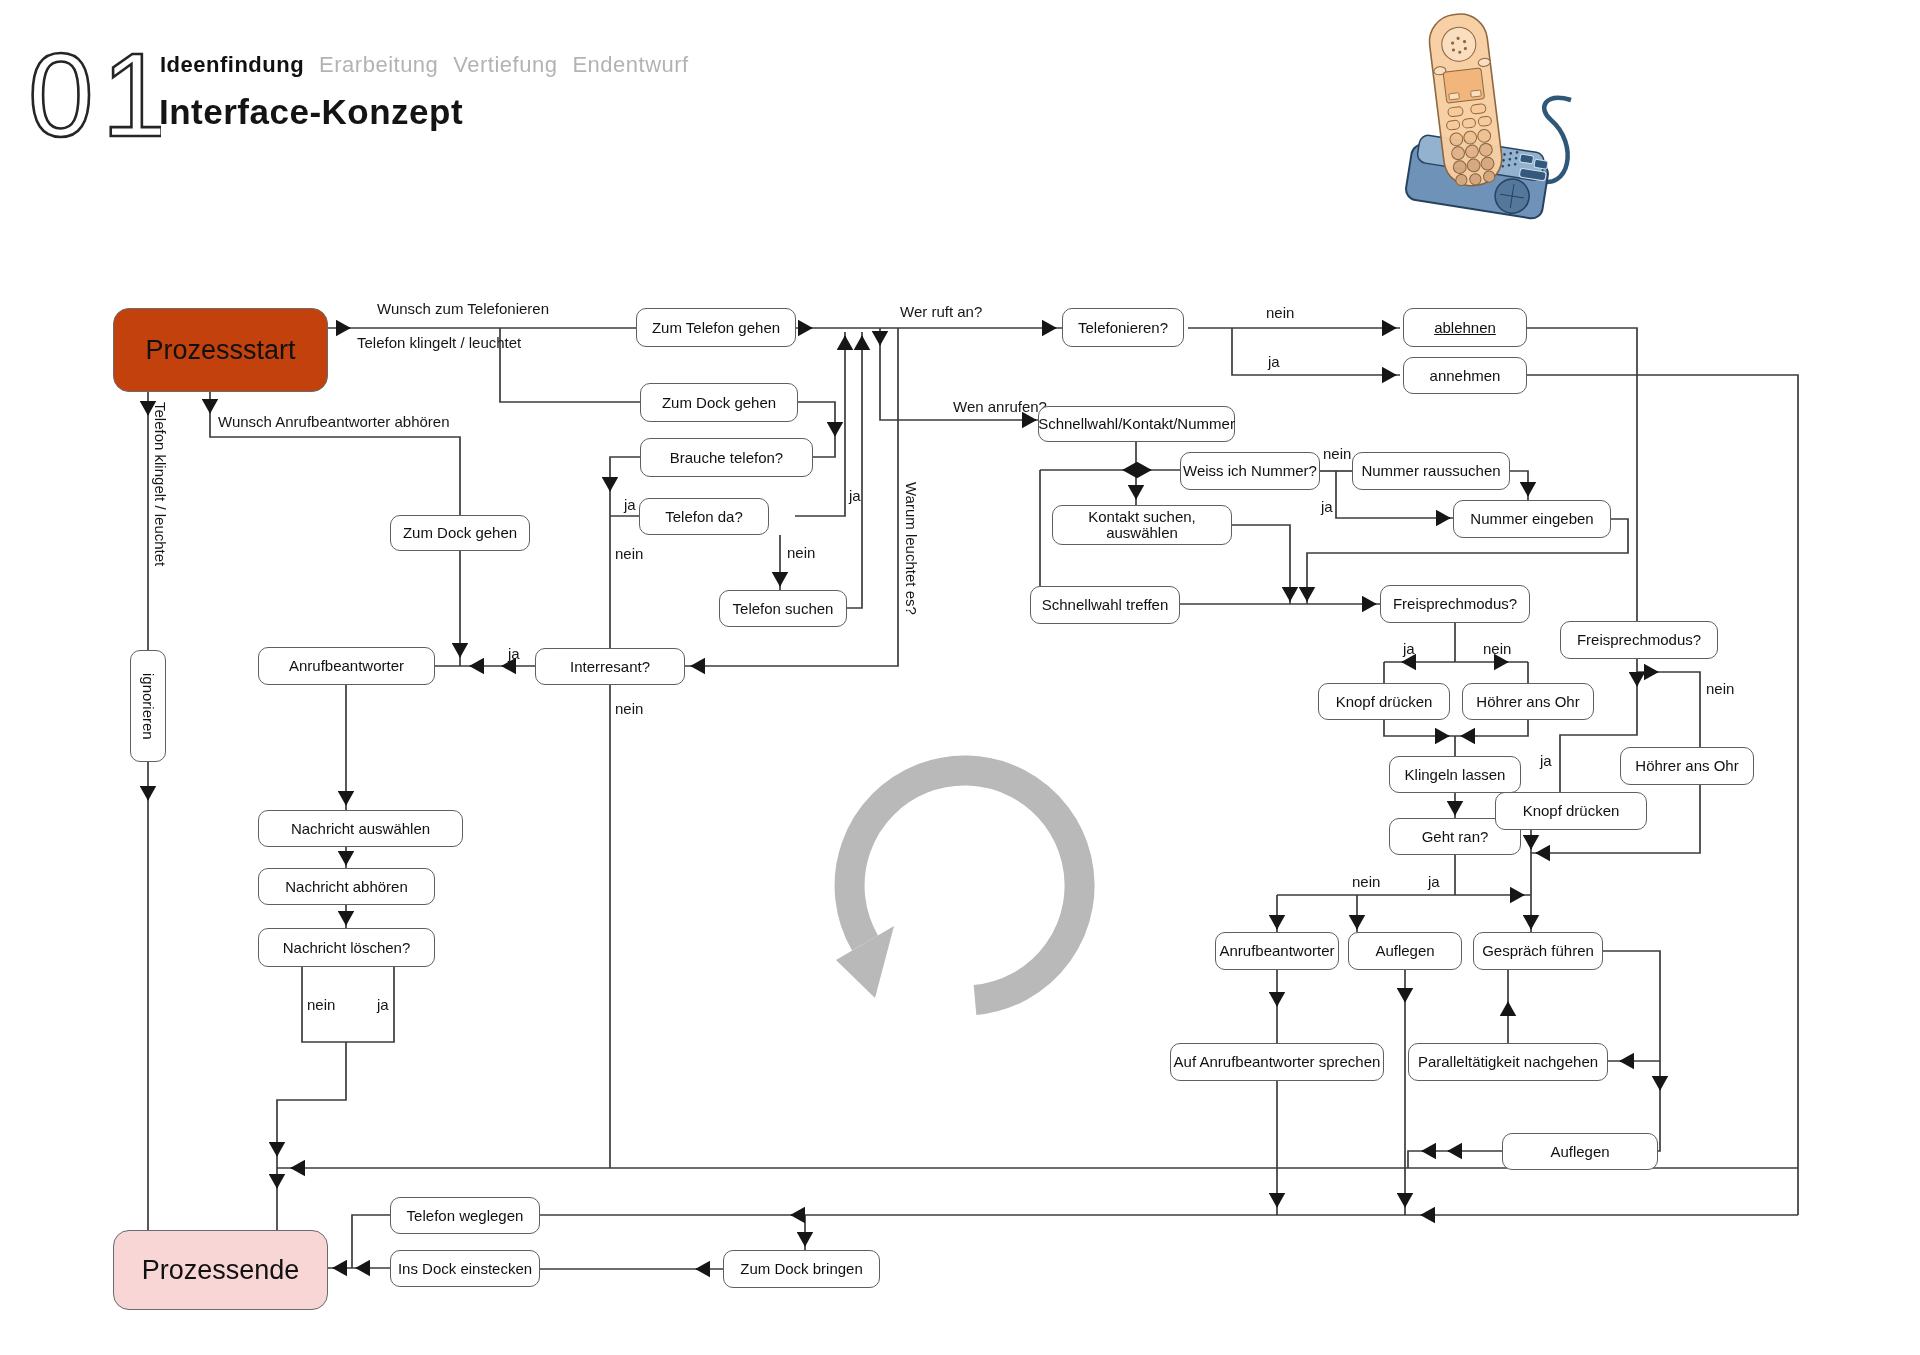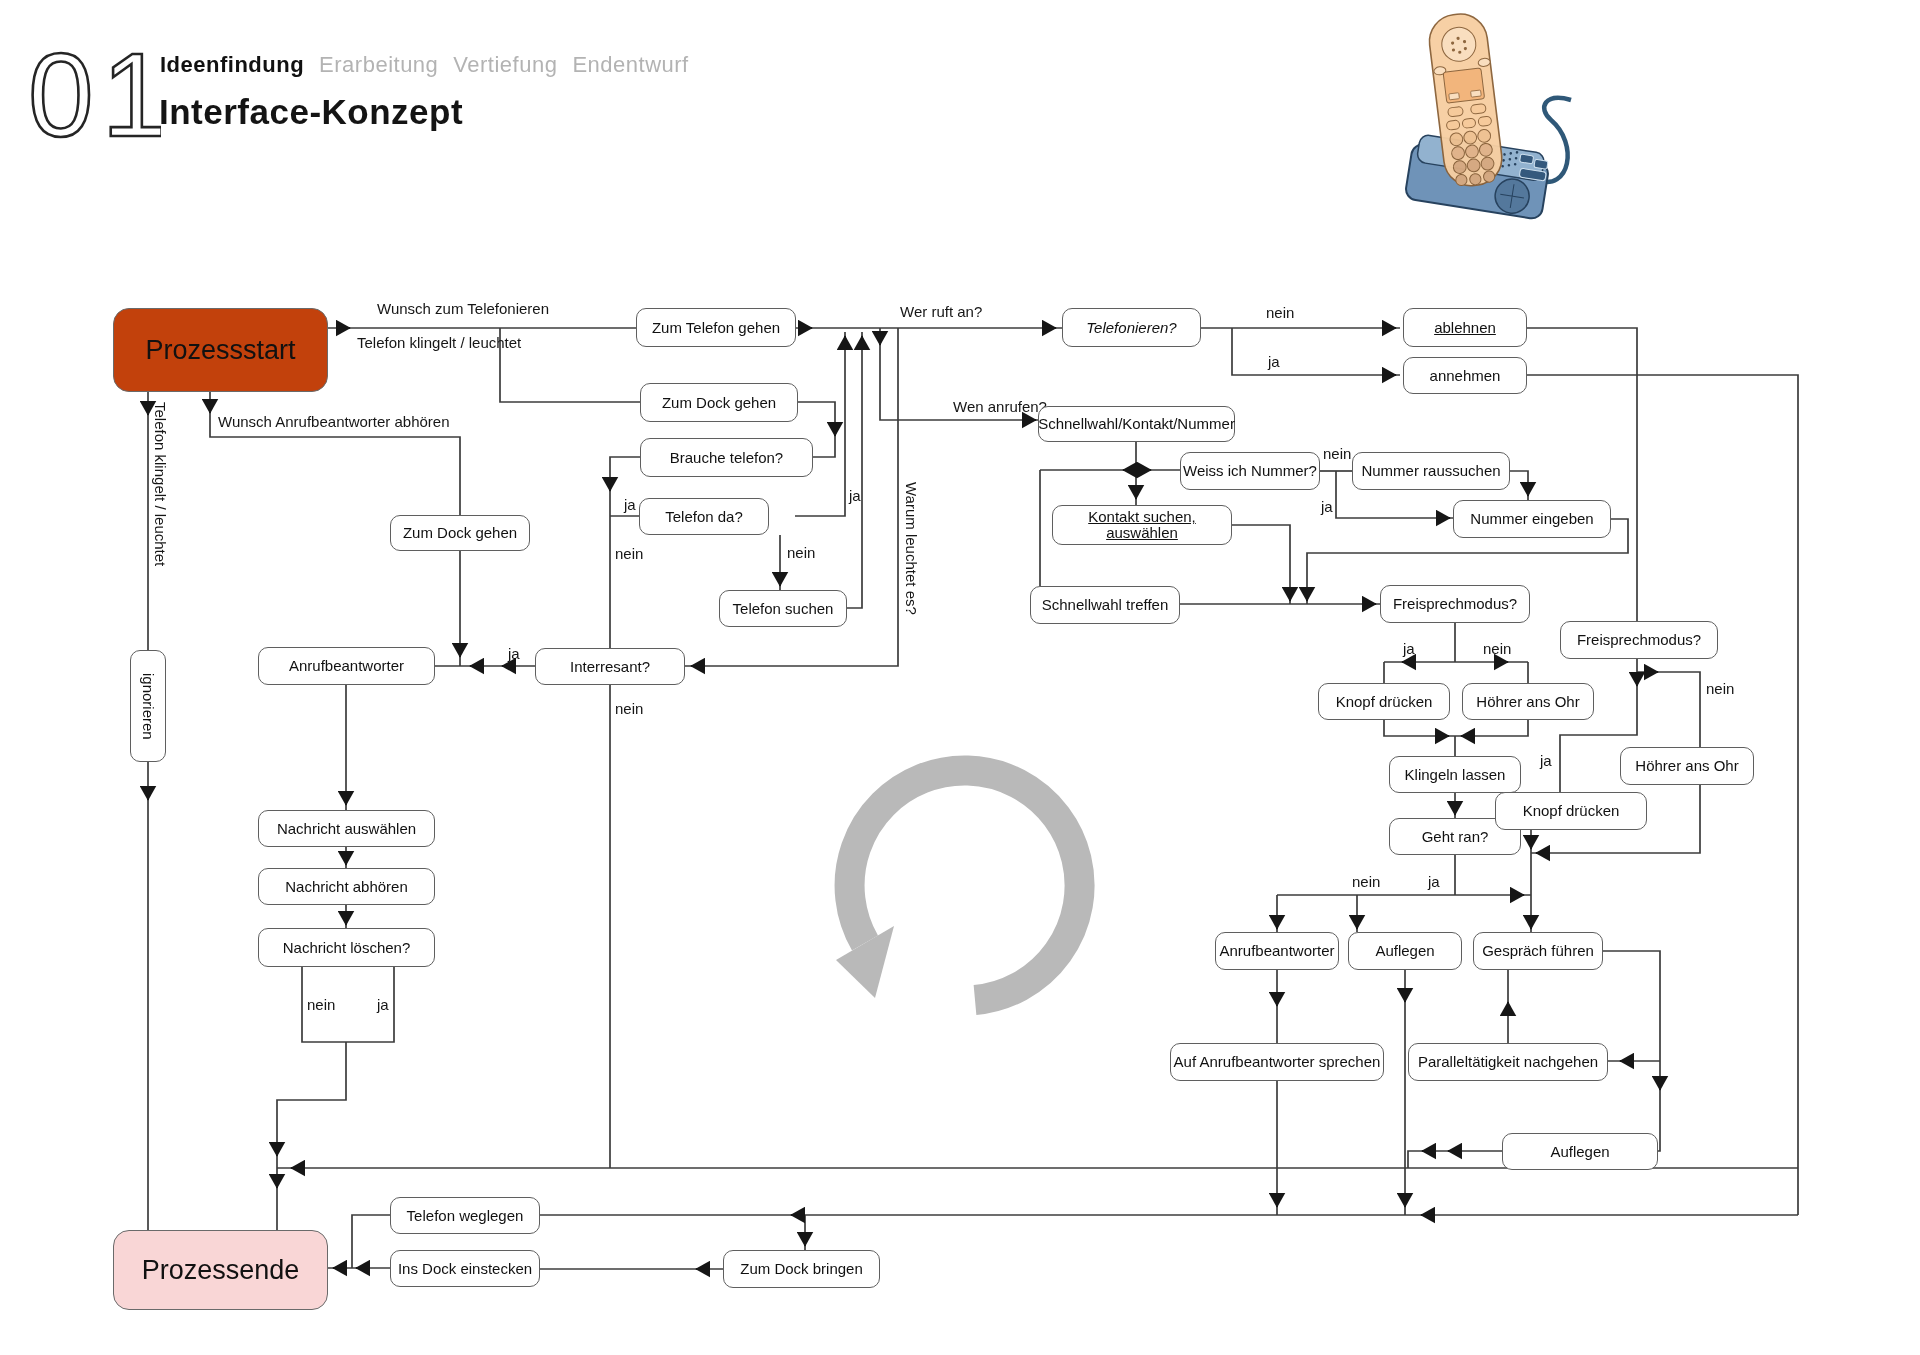--- a/index.html
+++ b/index.html
@@ -248,54 +248,54 @@
   </div>
 <div class="node" style="left:390px;top:515px;width:140px;height:36px;">
     <span>Zum Dock gehen</span>
   </div>
 <div class="node" style="left:258px;top:647px;width:177px;height:38px;">
     <span>Anrufbeantworter</span>
   </div>
 <div class="node" style="left:535px;top:648px;width:150px;height:37px;">
     <span>Interresant?</span>
   </div>
-<div class="node" style="left:258px;top:810px;width:177px;height:37px;">
+<div class="node" style="left:258px;top:810px;width:205px;height:37px;">
     <span>Nachricht auswählen</span>
   </div>
 <div class="node" style="left:258px;top:868px;width:177px;height:37px;">
     <span>Nachricht abhören</span>
   </div>
 <div class="node" style="left:258px;top:928px;width:177px;height:39px;">
     <span>Nachricht löschen?</span>
   </div>
 <div class="node vert" style="left:130px;top:650px;width:36px;height:112px;">
     <span>ignorieren</span>
   </div>
-<div class="node" style="left:1062px;top:308px;width:139px;height:39px;font-style:italic;">
+<div class="node" style="left:1062px;top:308px;width:122px;height:39px;">
     <span>Telefonieren?</span>
   </div>
 <div class="node" style="left:1403px;top:308px;width:124px;height:39px;text-decoration:underline;">
     <span>ablehnen</span>
   </div>
 <div class="node" style="left:1403px;top:357px;width:124px;height:37px;">
     <span>annehmen</span>
   </div>
 <div class="node" style="left:1038px;top:406px;width:197px;height:36px;">
     <span>Schnellwahl/Kontakt/Nummer</span>
   </div>
 <div class="node" style="left:1180px;top:452px;width:140px;height:38px;">
     <span>Weiss ich Nummer?</span>
   </div>
 <div class="node" style="left:1352px;top:452px;width:158px;height:38px;">
     <span>Nummer raussuchen</span>
   </div>
 <div class="node" style="left:1453px;top:500px;width:158px;height:38px;">
     <span>Nummer eingeben</span>
   </div>
-<div class="node" style="left:1052px;top:505px;width:180px;height:40px;text-decoration:underline;">
+<div class="node" style="left:1052px;top:505px;width:180px;height:40px;">
     <span>Kontakt suchen, auswählen</span>
   </div>
 <div class="node" style="left:1030px;top:586px;width:150px;height:38px;">
     <span>Schnellwahl treffen</span>
   </div>
 <div class="node" style="left:1380px;top:585px;width:150px;height:38px;">
     <span>Freisprechmodus?</span>
   </div>
 <div class="node" style="left:1318px;top:683px;width:132px;height:37px;">
     <span>Knopf drücken</span>

